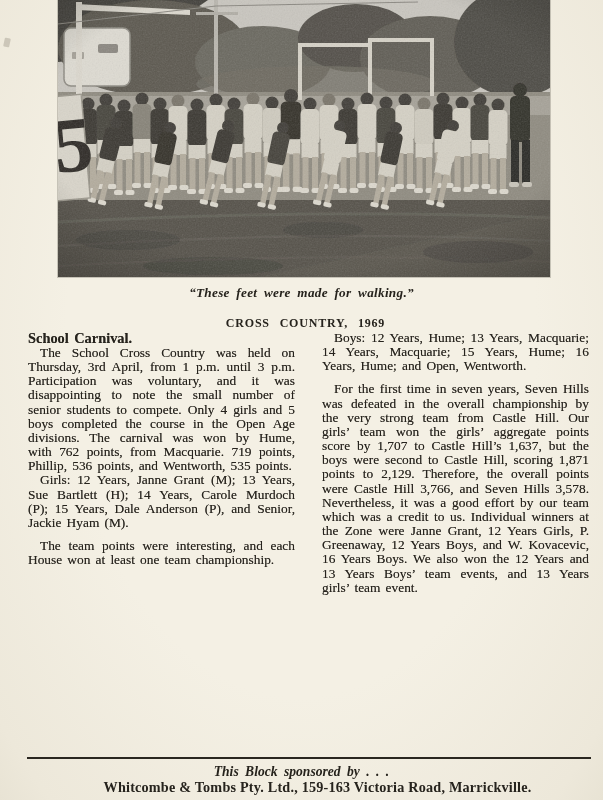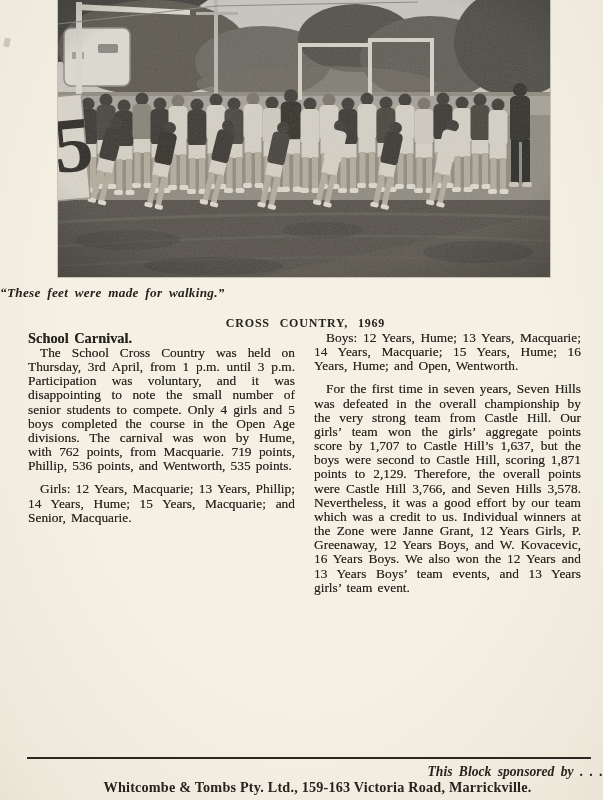--- a/index.html
+++ b/index.html
@@ -17,49 +17,49 @@
   
   .photo {
     position:absolute; left:58px; top:0; width:492px; height:277px; margin:0;
     outline:1px solid rgba(96,92,82,.30);
     background:#b9b6ae;
   }
   .photo svg { display:block; }
   
   .caption {
     position:absolute; left:0; top:285px; width:603px;
-    text-align:left; font-style:italic; font-weight:bold;
+    text-align:center; font-style:italic; font-weight:bold;
     font-size:13.2px; letter-spacing:.3px; word-spacing:3px;
   }
   .title {
     position:absolute; left:0; top:308px; width:603px; margin:4px;
     text-align:center; font-weight:bold; font-size:12px; line-height:22px;
     letter-spacing:.8px; word-spacing:6px;
   }
   
   .col {
     position:absolute; top:331px;
     font-size:13.4px; line-height:14.15px;
     text-align:justify; word-spacing:1.8px;
     text-shadow:0 0 .3px rgba(38,35,30,.55);
   }
   #col-left  { left:28px;  width:267px; }
-  #col-right { left:314px; width:267px; }
+  #col-right { left:322px; width:267px; }
   .col p { margin:9px 0 0 0; text-indent:12px; }
   .col p.flush { margin-top:0; }
   .col p.spread { text-align-last:justify; }
   .heading { font-weight:bold; font-size:14.4px; line-height:15px; margin:0; }
   #col-right .heading { margin-top:10px; }
   
   .rule {
     position:absolute; left:27px; top:757px; width:564px; height:0;
     border-top:2.5px solid #2a2720;
   }
   .sponsor1 {
-    position:absolute; left:0; top:764px; width:603px; text-align:right;
+    position:absolute; left:0; top:764px; width:603px; text-align:center;
     font-weight:bold; font-style:italic; font-size:13.6px; word-spacing:3px;
   }
   .sponsor2 {
     position:absolute; left:16px; top:779px; width:603px; text-align:center;
     font-weight:bold; font-size:14.2px; letter-spacing:.2px;
   }
   
   .artifact {
     position:absolute; left:4px; top:38px; width:6px; height:9px;
     background:rgba(122,116,104,.30); border-radius:1px; transform:rotate(12deg);
@@ -191,21 +191,22 @@
     </svg>
   </figure>
 
   <div class="caption">“These feet were made for walking.”</div>
 
   <h1 class="title">CROSS COUNTRY, 1969</h1>
 
   <div class="col" id="col-left">
     <h2 class="heading">School Carnival.</h2>
     <p class="flush">The School Cross Country was held on Thursday, 3rd April, from 1 p.m. until 3 p.m. Participation was voluntary, and it was disappointing to note the small number of senior students to compete. Only 4 girls and 5 boys completed the course in the Open Age divisions. The carnival was won by Hume, with 762 points, from Macquarie. 719 points, Phillip, 536 points, and Wentworth, 535 points.</p>
-    <p>Girls: 12 Years, Macquarie; 13 Years, Phillip; 14 Years, Hume; 15 Years, Macquarie; and Senior, Macquarie.</p>
+    <p class="flush">Girls: 12 Years, Janne Grant (M); 13 Years, Sue Bartlett (H); 14 Years, Carole Murdoch (P); 15 Years, Dale Anderson (P), and Senior, Jackie Hyam (M).</p>
+    <p>The team points were interesting, and each House won at least one team championship.</p>
   </div>
 
   <div class="col" id="col-right">
     <p class="flush">Boys: 12 Years, Hume; 13 Years, Macquarie; 14 Years, Macquarie; 15 Years, Hume; 16 Years, Hume; and Open, Wentworth.</p>
     <p>For the first time in seven years, Seven Hills was defeated in the overall championship by the very strong team from Castle Hill. Our girls’ team won the girls’ aggregate points score by 1,707 to Castle Hill’s 1,637, but the boys were second to Castle Hill, scoring 1,871 points to 2,129. Therefore, the overall points were Castle Hill 3,766, and Seven Hills 3,578. Nevertheless, it was a good effort by our team which was a credit to us. Individual winners at the Zone were Janne Grant, 12 Years Girls, P. Greenaway, 12 Years Boys, and W. Kovacevic, 16 Years Boys. We also won the 12 Years and 13 Years Boys’ team events, and 13 Years girls’ team event.</p>
   </div>
 
   <div class="rule"></div>
   <div class="sponsor1">This Block sponsored by . . .</div>
   <div class="sponsor2">Whitcombe &amp; Tombs Pty. Ltd., 159-163 Victoria Road, Marrickville.</div>

